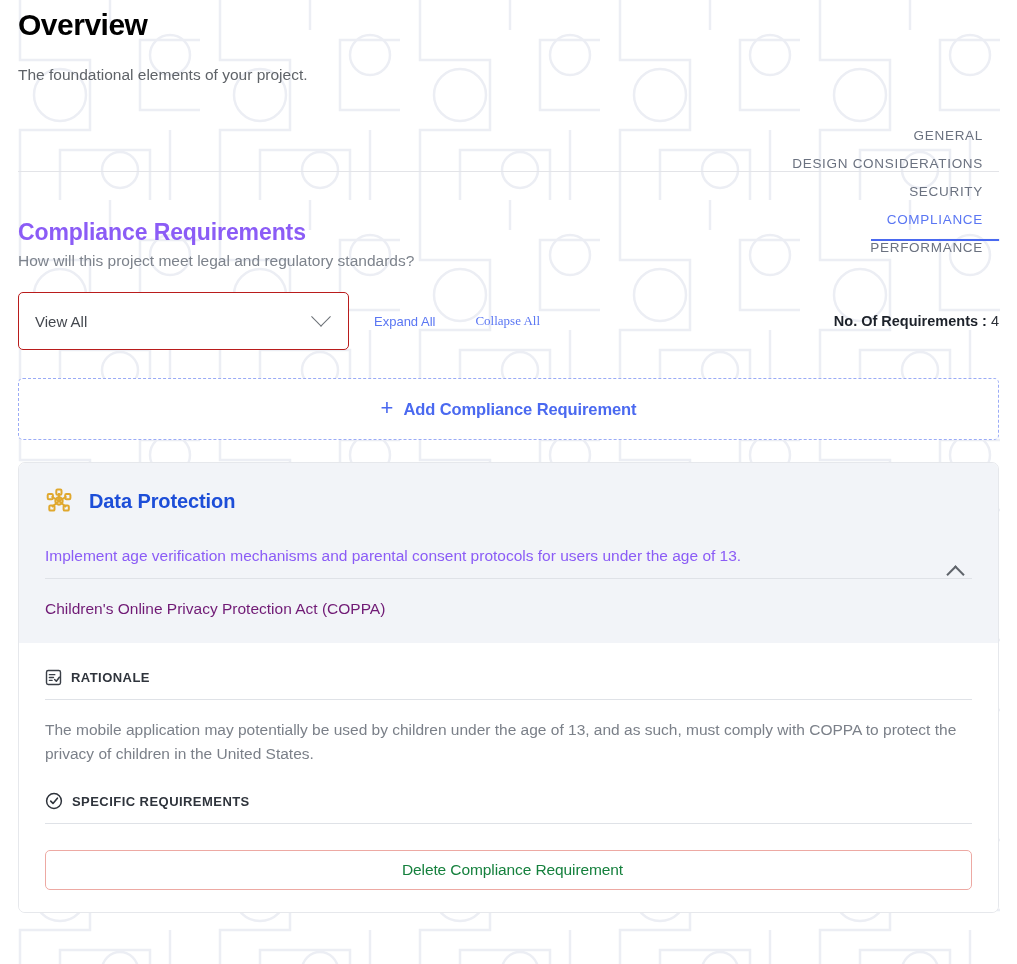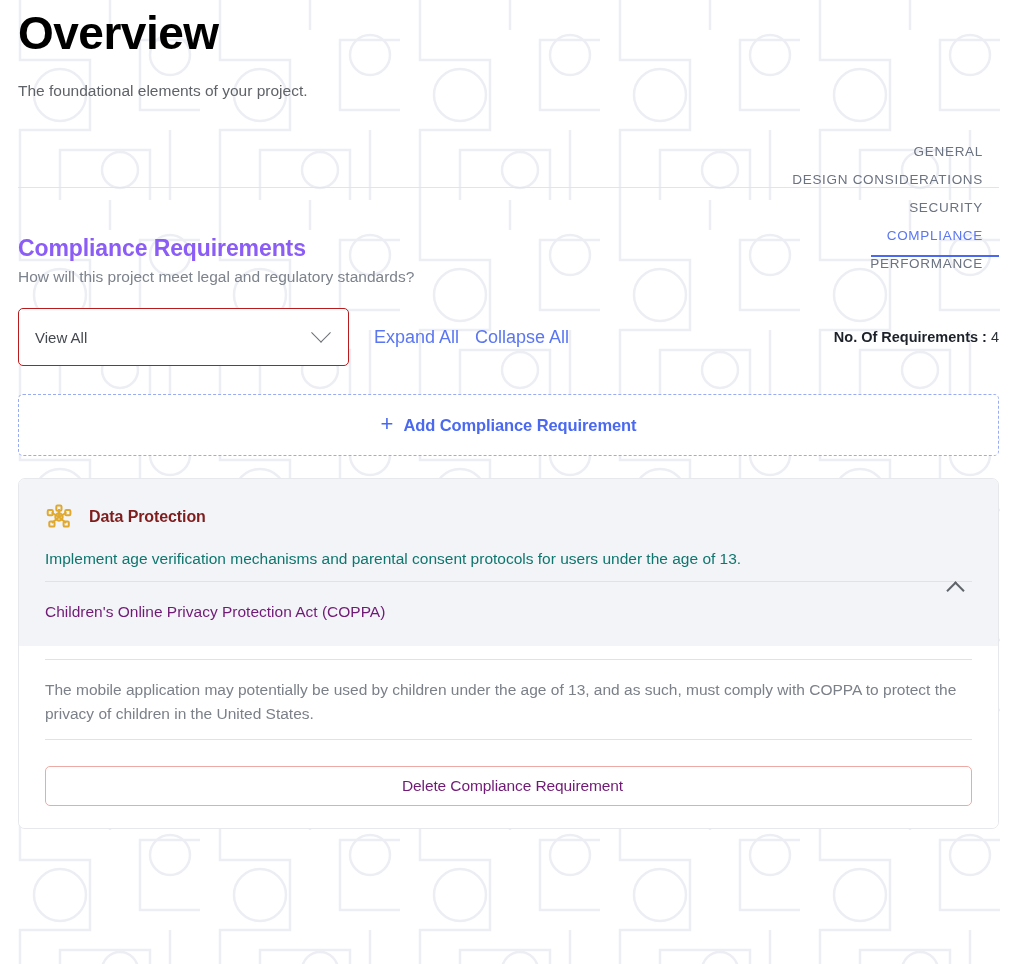--- a/index.html
+++ b/index.html
@@ -31,21 +31,21 @@
 
   
   .content {
     position: relative;
     z-index: 1;
     padding: 0 18px;
   }
 
   
   .page-title {
-    font-size: 46px;
+    font-size: 30px;
     font-weight: bold;
     color: #000000;
     letter-spacing: -0.5px;
     line-height: 1;
     padding-top: 10px;
   }
   .page-subtitle {
     font-size: 15.5px;
     color: #5f6368;
     margin-top: 26px;
@@ -121,30 +121,30 @@
     flex: 1;
   }
   .chev-down {
     width: 14px; height: 14px;
     border-right: 1.8px solid #6b7076;
     border-bottom: 1.8px solid #6b7076;
     transform: rotate(45deg) translate(-3px,-3px);
     margin-right: 4px;
   }
   .link-btn {
-    font-size: 18px;
+    font-size: 13px;
     color: #5a76f3;
     cursor: pointer;
     background: none;
     border: none;
     font-family: inherit;
     padding: 0;
   }
   #expand-all { margin-left: 25px; }
-  #collapse-all { margin-left: 16px; }
+  #collapse-all { margin-left: 40px; font-family: Liberation Serif, serif; }
 
   .req-count {
     margin-left: auto;
     font-size: 14.5px;
     color: #1d222a;
   }
   .req-count b { font-weight: bold; }
   .req-count .num { font-weight: normal; color: #2c3038; }
 
   
@@ -189,29 +189,29 @@
     background: #f2f4f8;
     padding: 24px 26px 22px 26px;
     position: relative;
   }
   .card-title-row {
     display: flex;
     align-items: center;
     gap: 16px;
   }
   .card-title {
-    font-size: 16px;
+    font-size: 20px;
     font-weight: bold;
-    color: #7f1d1d;
+    color: #1d4ed8;
     letter-spacing: -0.1px;
   }
   .card-desc {
     font-size: 15.5px;
-    color: #0f766e;
-    margin-top: 19px;
+    color: #8b5cf6;
+    margin-top: 32px;
     padding-right: 70px;
   }
   .collapse-toggle {
     position: absolute;
     right: 30px;
     top: 97px;
     width: 26px; height: 26px;
     cursor: pointer;
     background: none; border: none; padding: 0;
   }
@@ -255,21 +255,21 @@
   .ico { display: inline-flex; align-items: center; justify-content: center; }
 
   
   .delete-btn {
     margin-top: 26px;
     width: 100%;
     height: 40px;
     background: #ffffff;
     border: 1px solid #eda9a3;
     border-radius: 5px;
-    color: #701a75;
+    color: #15803d;
     font-size: 15.5px;
     font-family: inherit;
     cursor: pointer;
     letter-spacing: -0.1px;
     padding-left: 8px;
   }
 </style>
 </head>
 <body>
 
@@ -364,23 +364,46 @@
             <span class="chev-up"></span>
           </span>
         </button>
 
         <hr class="field-rule">
         <p class="field-value">Children's Online Privacy Protection Act (COPPA)</p>
       </div>
 
       <div class="card-body">
 
+        <div class="field-label">
+          <span class="ico">
+            <svg width="17" height="17" viewBox="0 0 18 18">
+              <rect x="1.6" y="1.6" width="14.8" height="14.8" rx="1.8" fill="none" stroke="#3a3f47" stroke-width="1.5"></rect>
+              <g stroke="#3a3f47" stroke-width="1.4" stroke-linecap="round">
+                <path d="M4.6 6 H10.4"></path>
+                <path d="M4.6 9 H9"></path>
+                <path d="M4.6 12 H7.6"></path>
+              </g>
+              <path d="M10.2 11.2 L12 13 L15.2 8.7" fill="none" stroke="#3a3f47" stroke-width="1.6" stroke-linecap="round" stroke-linejoin="round"></path>
+            </svg>
+          </span>
+          <span>RATIONALE</span>
+        </div>
         <hr class="field-rule">
         <p class="field-value">The mobile application may potentially be used by children under the age of 13, and as such, must comply with COPPA to protect the privacy of children in the United States.</p>
 
+        <div class="field-label">
+          <span class="ico">
+            <svg width="18" height="18" viewBox="0 0 18 18">
+              <circle cx="9" cy="9" r="7.4" fill="none" stroke="#2f343c" stroke-width="1.5"></circle>
+              <path d="M5.7 9.1 L8 11.4 L12.4 6.2" fill="none" stroke="#2f343c" stroke-width="1.6" stroke-linecap="round" stroke-linejoin="round"></path>
+            </svg>
+          </span>
+          <span>SPECIFIC REQUIREMENTS</span>
+        </div>
         <hr class="field-rule">
 
         <button class="delete-btn">Delete Compliance Requirement</button>
       </div>
 
     </div>
 
   </div>
 </div>
 

